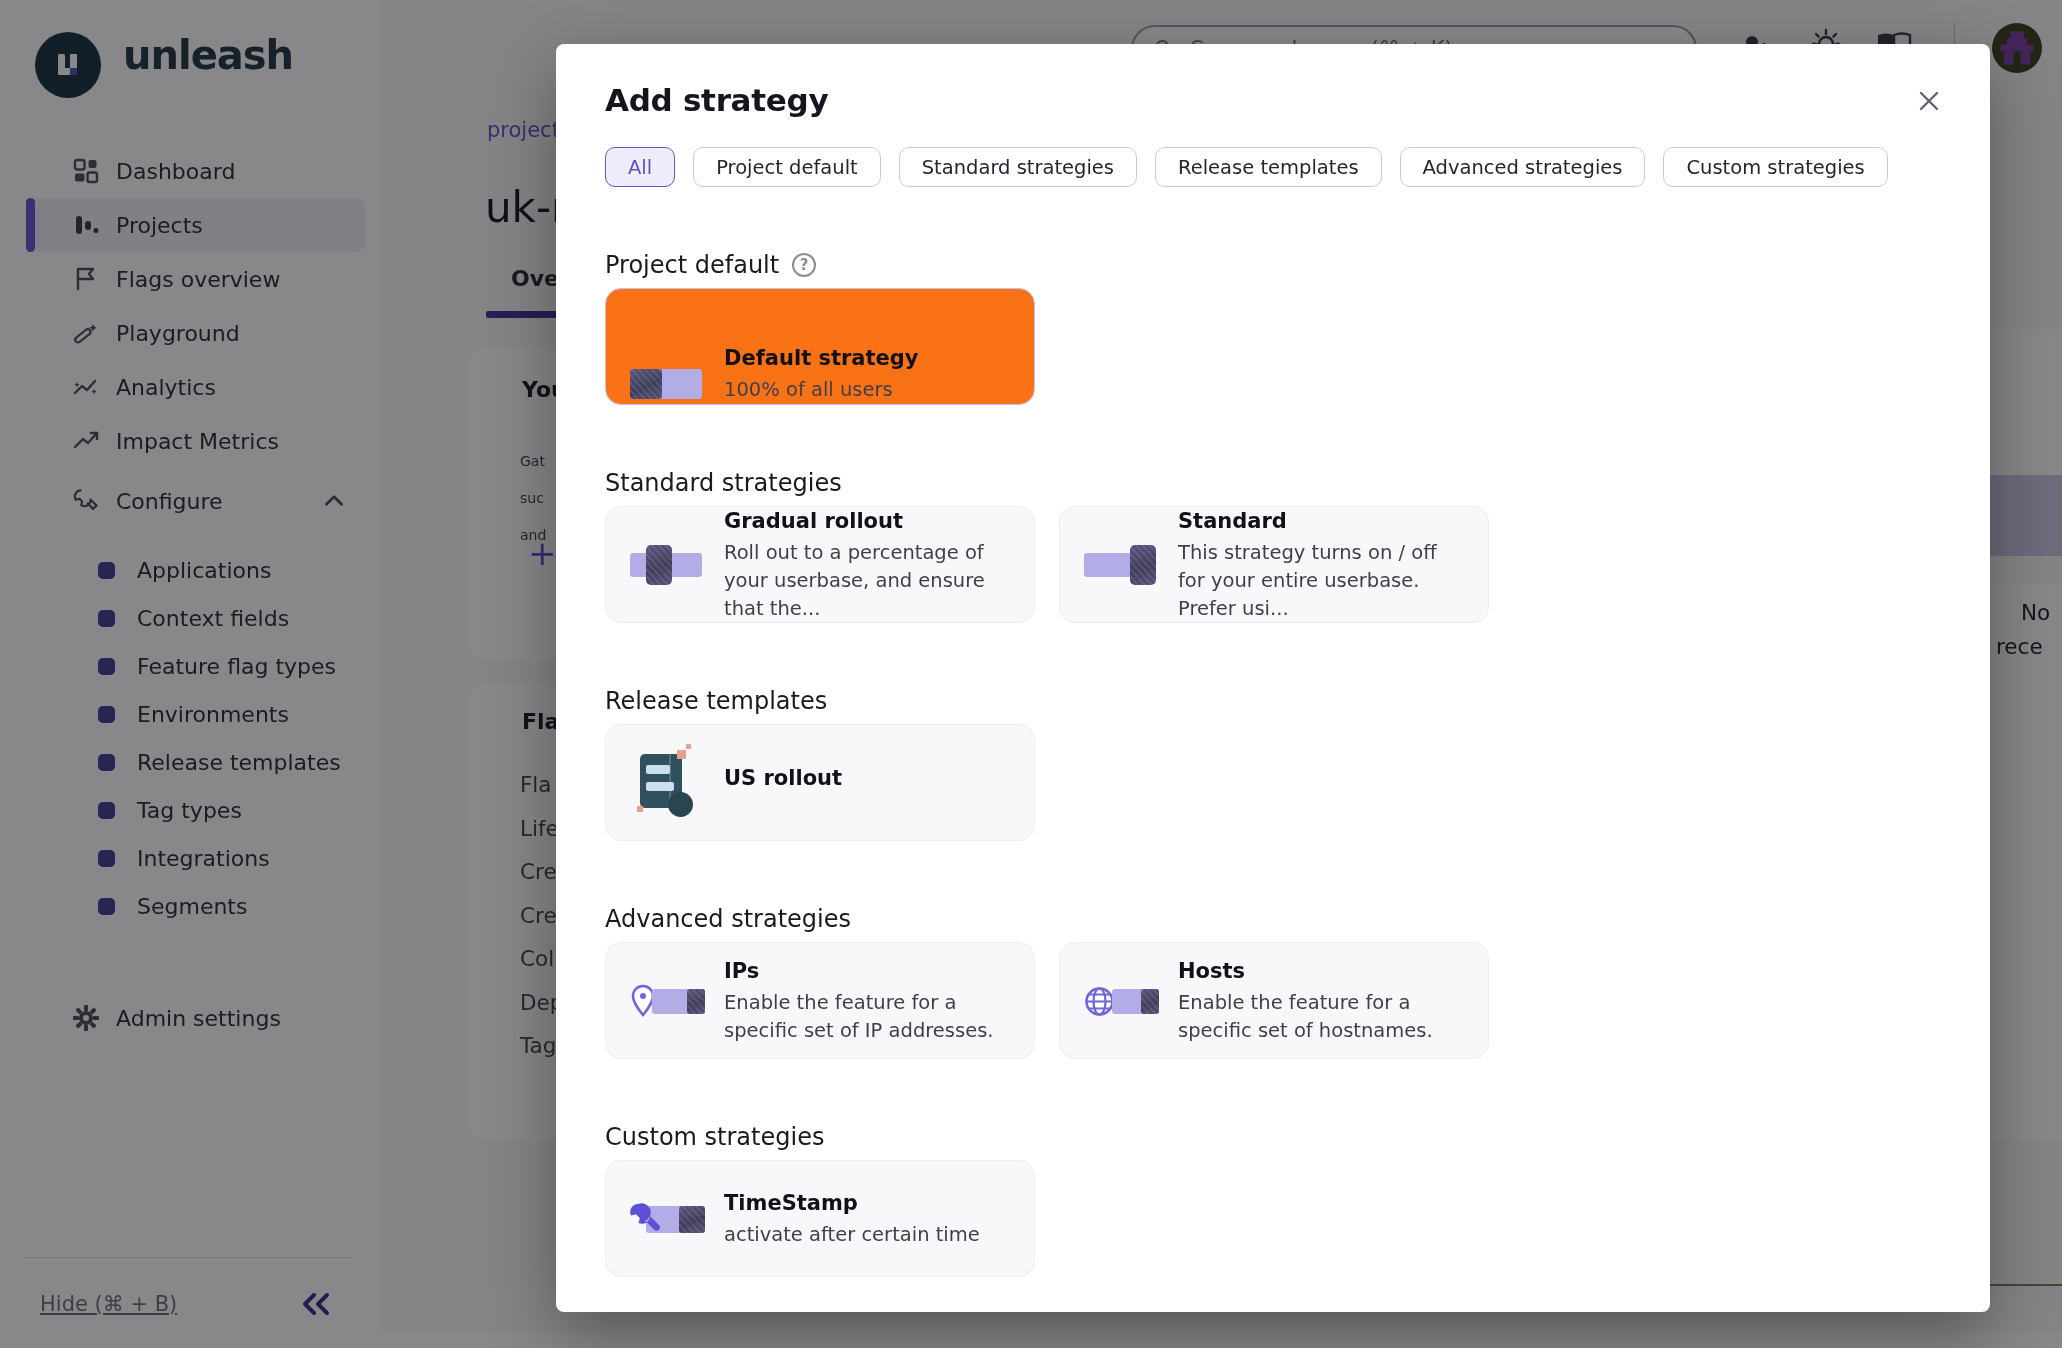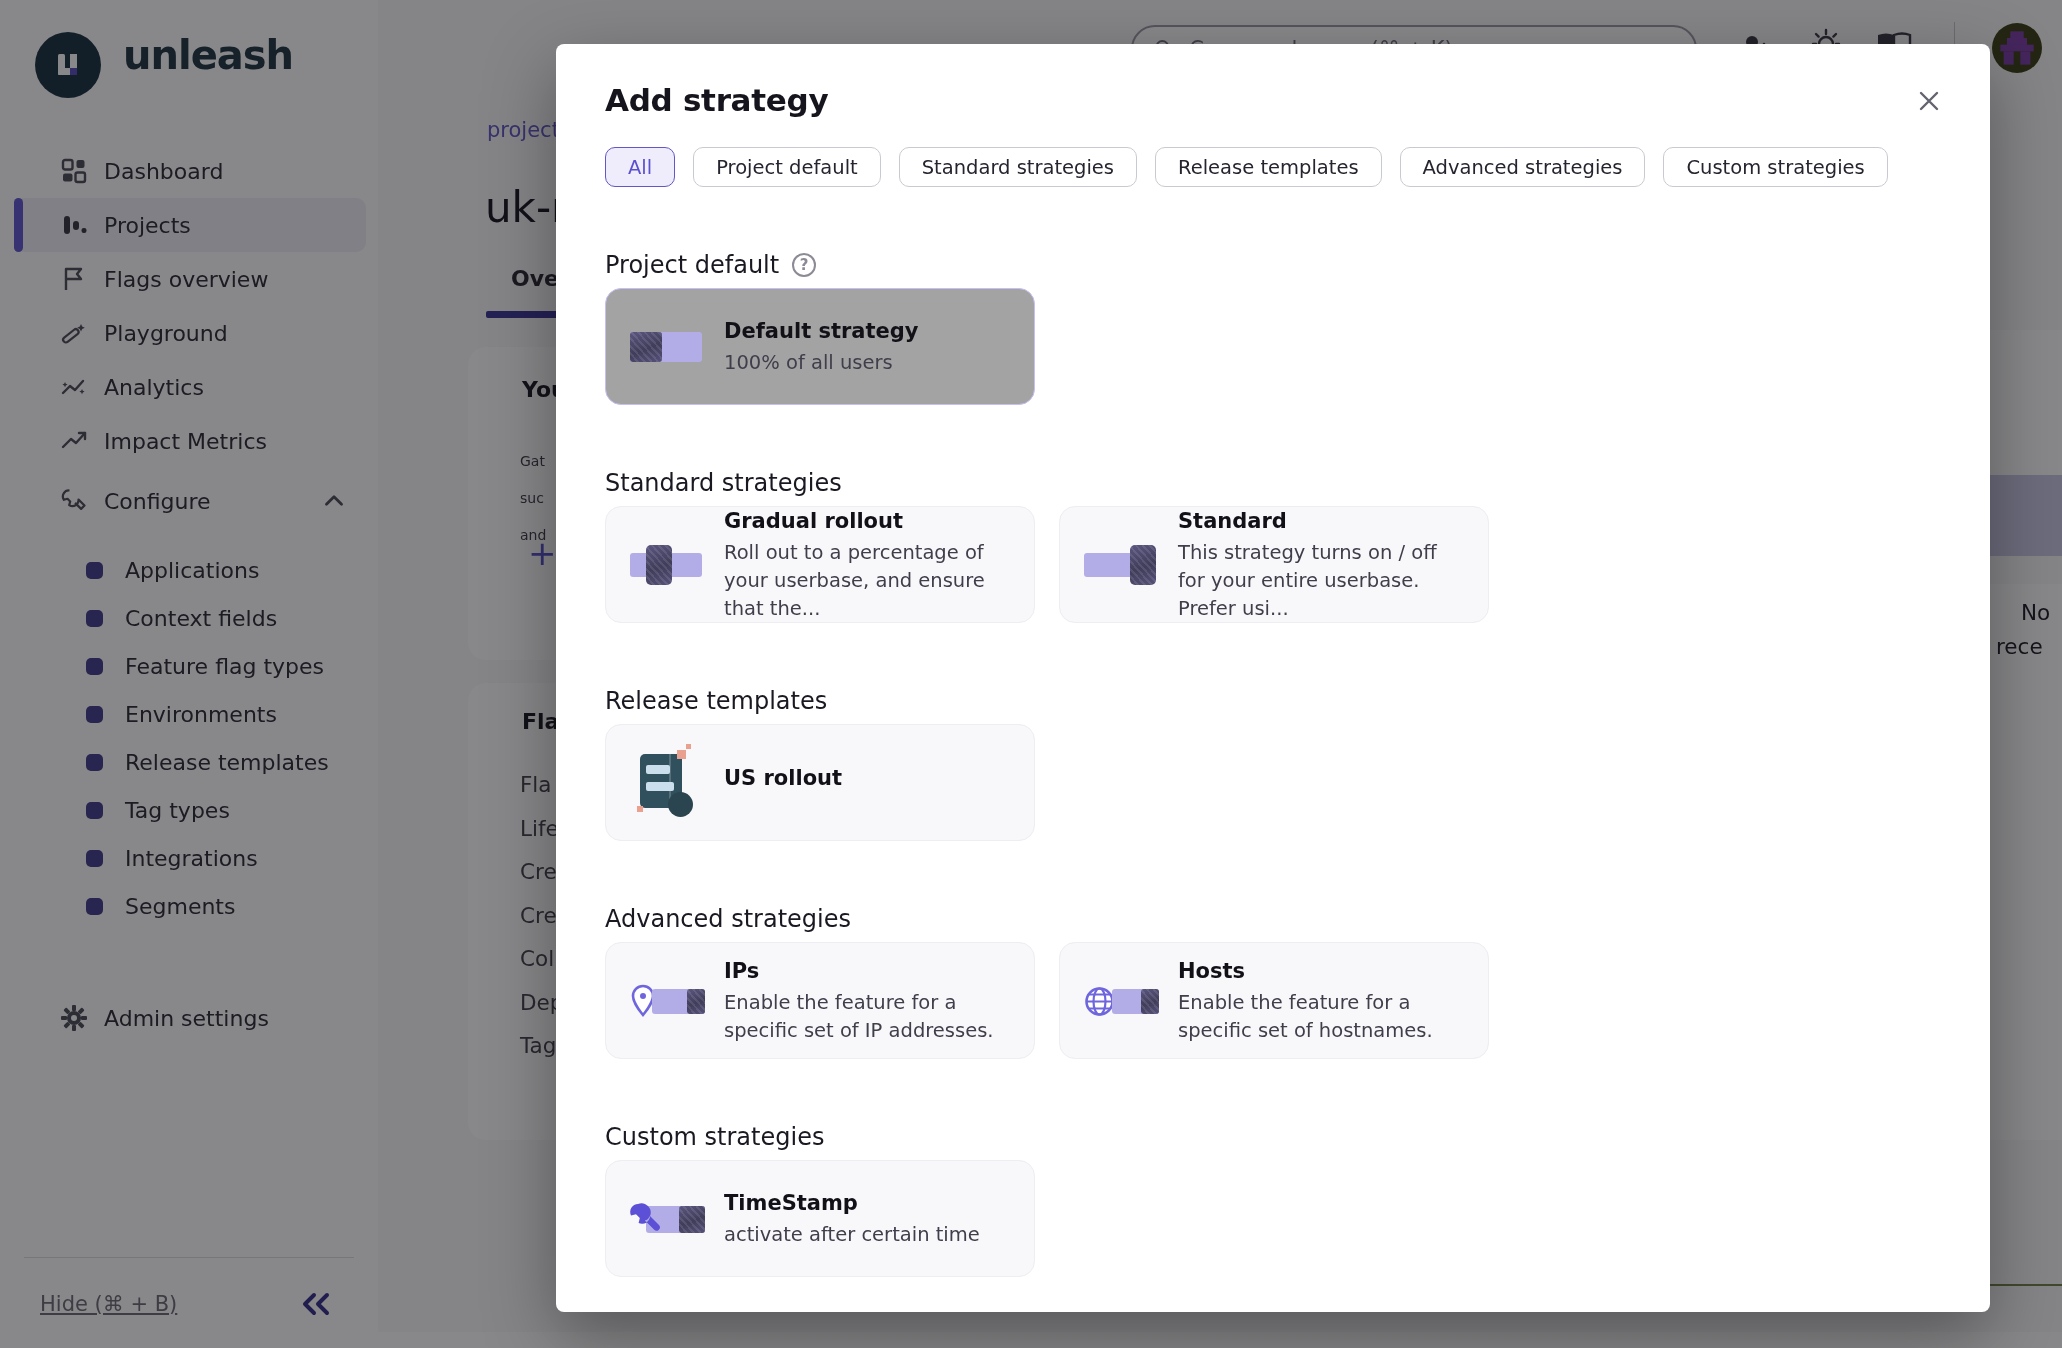--- a/index.html
+++ b/index.html
@@ -5,21 +5,21 @@
   * { margin:0; padding:0; box-sizing:border-box; }
   html,body { width:2062px; height:1348px; }
   body { font-family:"DejaVu Sans", sans-serif; }
   .stage { position:relative; width:2062px; height:1348px; background:#F9F9FB; overflow:hidden; }
 
   
   .sidebar { position:absolute; left:0; top:0; width:378px; height:1348px; background:#FFFFFF; z-index:1; }
   .logo-row { position:absolute; left:35px; top:32px; display:flex; align-items:flex-start; gap:22px; }
   .logo-circle { width:66px; height:66px; border-radius:50%; background:#1C3340; display:flex; align-items:center; justify-content:center; }
   .wordmark { font-size:40px; font-weight:700; color:#223844; letter-spacing:-1px; }
-  .nav { position:absolute; left:0; top:144px; right:0; }
+  .nav { position:absolute; left:12px; top:144px; right:0; }
   .nav-item { height:54px; margin:0 12px 0 14px; display:flex; align-items:center; gap:16px; padding-left:46px; font-size:22px; color:#2E2D38; position:relative; border-radius:10px; cursor:pointer; }
   .nav-item.mt { margin-top:6px; }
   .nav-item svg { width:28px; height:28px; flex:none; }
   .nav-item.active { background:#F0EFF8; }
   .nav-item.active::before { content:""; position:absolute; left:0; top:0; width:9px; height:100%; border-radius:6px; background:#6159D1; }
   .nav-chevron { position:absolute; right:18px; }
   .sub-list { margin-top:18px; }
   .sub-item { height:48px; margin:0 12px 0 14px; display:flex; align-items:center; gap:22px; padding-left:72px; font-size:22px; color:#2E2D38; cursor:pointer; }
   .bullet { width:17px; height:17px; border-radius:5px; background:#453F8E; flex:none; }
   .admin-item { margin-top:61px; }
@@ -62,21 +62,21 @@
   .modal-body { padding:0 48px 0 49px; }
   .modal-title { margin-top:38px; font-size:31px; font-weight:700; color:#16151E; letter-spacing:-0.3px; }
   .close-btn { position:absolute; top:42px; right:46px; width:30px; height:30px; background:none; border:none; cursor:pointer; }
   .chips { margin-top:29px; display:flex; gap:18px; }
   .chip { height:40px; padding:0 22px; border-radius:10px; border:1.5px solid #C9C9D2; background:#fff; font-family:inherit; font-size:19.5px; color:#26252F; cursor:pointer; }
   .chip.active { border-color:#6157C9; color:#5B51CE; background:#EFEDFC; }
   .section-heading { margin:64px 0 0; font-size:24px; font-weight:400; color:#1A1922; display:flex; align-items:center; gap:13px; }
   .help-circle { width:24px; height:24px; border-radius:50%; border:2px solid #8B8B95; color:#8B8B95; font-size:15px; font-weight:700; display:flex; align-items:center; justify-content:center; }
   .cards-grid { margin-top:9px; display:grid; grid-template-columns:430px 430px; column-gap:24px; }
   .strategy-card { height:117px; border-radius:16px; background:#F8F8FA; border:1px solid #EDEDF2; display:flex; align-items:center; padding:0 20px 0 24px; cursor:pointer; }
-  .strategy-card.selected { background:#a3a3a3; border:1px solid #C6BFF2; }
+  .strategy-card.selected { background:#f97316; border:1px solid #C6BFF2;align-items:flex-end; }
   .icon-zone { width:94px; flex:none; display:flex; align-items:center; }
   .text-zone { flex:1; min-width:0; padding-top:2px; }
   .card-title { font-size:21px; font-weight:700; color:#121118; margin-bottom:6px; }
   .card-desc { font-size:19.5px; color:#3F3E4A; line-height:28px; }
 
   
   .rollout-icon { position:relative; width:72px; height:40px; }
   .rollout-icon .bar { position:absolute; left:0; top:8px; width:72px; height:24px; border-radius:3px; background:#B3ADE7; }
   .dark-tex { background:
       repeating-linear-gradient(48deg, rgba(255,255,255,.10) 0 2px, rgba(0,0,0,0) 2px 5px),

